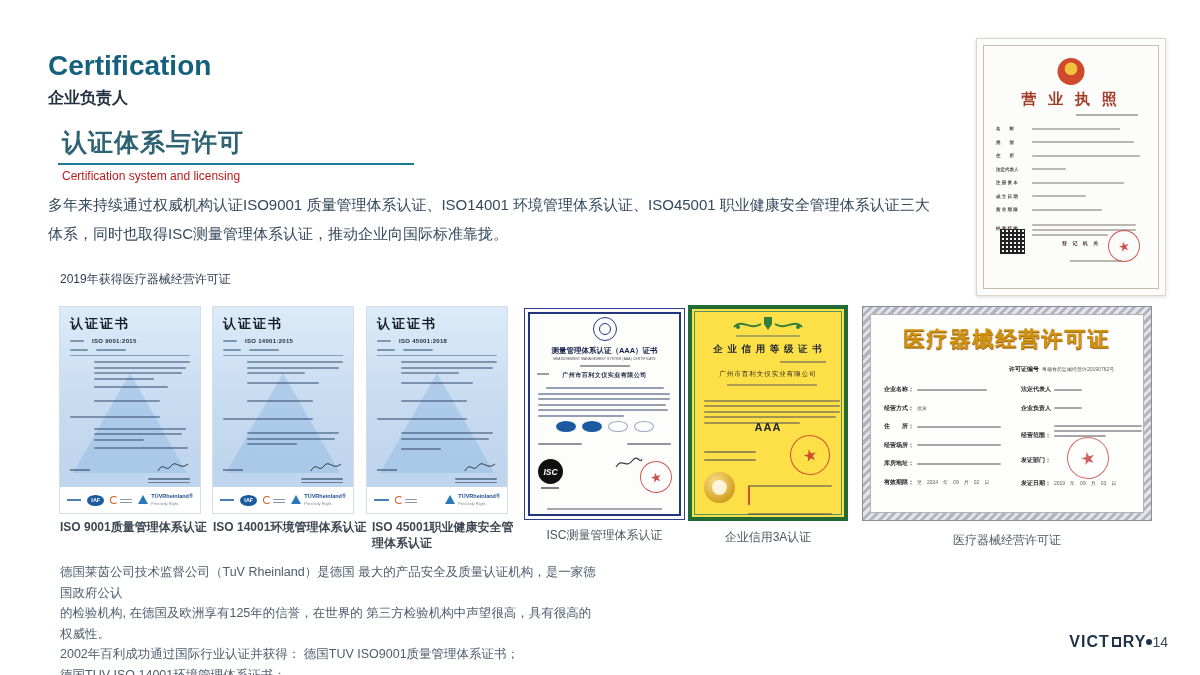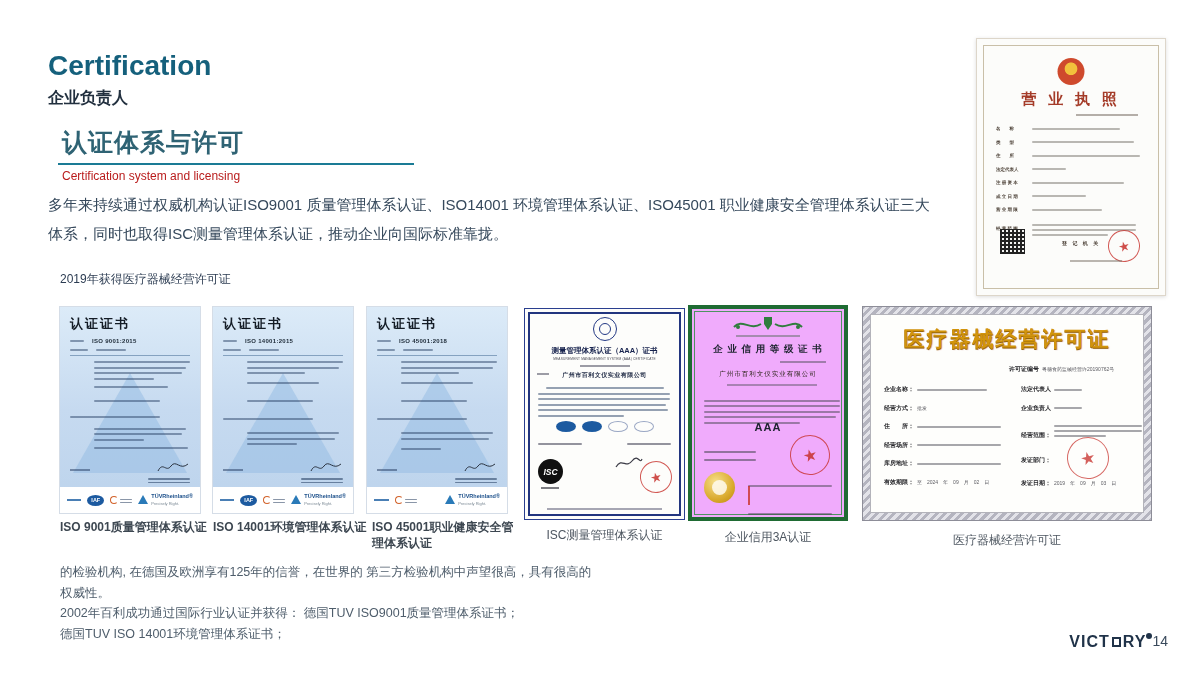--- a/index.html
+++ b/index.html
@@ -83,21 +83,21 @@
   .isc-dates .b { width:44px; height:2px; background:rgba(60,60,80,.55); }
   .isc-logo { position:absolute; left:13px; top:150px; width:25px; height:25px; border-radius:50%;
               background:#101010; color:#fff; font-size:8.5px; font-weight:bold; font-style:italic;
               display:flex; align-items:center; justify-content:center; }
   .isc-logot { position:absolute; left:16px; top:178px; width:18px; height:2px; background:rgba(40,40,50,.6); }
   .isc-sig { position:absolute; right:40px; top:146px; }
   .isc-stamp { position:absolute; right:12px; top:152px; width:32px; height:32px; font-size:13px; }
   .isc-bot { position:absolute; left:22px; right:22px; bottom:9px; height:2px; background:rgba(60,60,90,.45); }
 
   
-  .credit { width:160px; height:216px; background:#f0abfc; border:4px solid #1f6b33; }
+  .credit { width:160px; height:216px; background:#fde047; border:4px solid #1f6b33; }
   .credit::before { content:""; position:absolute; inset:2px; border:1px solid #4e9361; }
   .cr-orn { position:absolute; left:50%; top:6px; transform:translateX(-50%); }
   .cr-ornline { position:absolute; left:50%; top:26px; transform:translateX(-50%);
                 width:64px; height:2px; background:rgba(90,110,95,.5); }
   .cr-title { position:absolute; left:0; right:0; top:34px; text-align:center;
               font-size:9.5px; font-weight:bold; color:#1c232e; letter-spacing:1px; }
   .cr-no { position:absolute; right:18px; top:52px; width:46px; height:2px; background:rgba(80,80,90,.5); }
   .cr-comp { position:absolute; left:0; right:0; top:61px; text-align:center;
              font-size:6.5px; color:#30281e; letter-spacing:1px; }
   .cr-addr { position:absolute; left:35px; top:75px; width:90px; height:2px; background:rgba(80,80,90,.45); }
@@ -157,21 +157,21 @@
   .biz-qr { position:absolute; left:16px; bottom:34px; width:25px; height:25px;
             background-image:repeating-linear-gradient(0deg,#222 0 2px,transparent 2px 4px),
                              repeating-linear-gradient(90deg,#222 0 2px,#f4f4f2 2px 4px); }
   .biz-issuer { position:absolute; left:78px; bottom:42px; font-size:5px; font-weight:bold;
                 color:#463a30; letter-spacing:2px; }
   .biz-stamp { position:absolute; right:18px; bottom:26px; width:32px; height:32px; font-size:13px; }
   .biz-date { position:absolute; left:86px; bottom:26px; width:52px; height:2px; background:rgba(120,110,100,.5); }
 
   
   .tuv-note { left:60px; top:562px; width:540px; font-size:12.5px; color:#4e5d6b; line-height:1.64; }
-  .footer { right:32px; top:633px; display:flex; color:#203349; }
+  .footer { right:32px; top:633px; display:flex; align-items:center; color:#203349; }
   .brand { display:flex; align-items:center; font-size:16px; font-weight:bold; letter-spacing:1px; }
   .brand-o { display:inline-block; width:9px; height:10px; border:2.5px solid #203349; margin:0 2px; }
   .footer-dot { width:6px; height:6px; border-radius:50%; background:#203349; }
   .page-num { font-size:14px; color:#3a4a5c; }
 </style>
 </head>
 <body>
 
 <h1 class="abs page-title">Certification</h1>
 <div class="abs page-subtitle">企业负责人</div>
@@ -520,20 +520,21 @@
           <span class="med-lab">发证日期：</span>
           <span class="med-val">2019　年　09　月　03　日</span>
         </div>
     </div>
     <div class="stamp med-stamp">★</div>
   </div>
 </div>
 <div class="abs cap lite" style="left:862px; top:532px; width:290px;">医疗器械经营许可证</div>
 
 <div class="abs tuv-note">
+  <div>德国莱茵公司技术监督公司（TuV Rheinland）是德国 最大的产品安全及质量认证机构，是一家德国政府公认</div>
   <div>的检验机构, 在德国及欧洲享有125年的信誉，在世界的 第三方检验机构中声望很高，具有很高的权威性。</div>
   <div>2002年百利成功通过国际行业认证并获得： 德国TUV ISO9001质量管理体系证书；</div>
   <div>德国TUV ISO 14001环境管理体系证书；</div>
 
 </div>
 
 <div class="abs footer">
   <span class="brand">
     <span>VICT</span>
       <i class="brand-o"></i>

